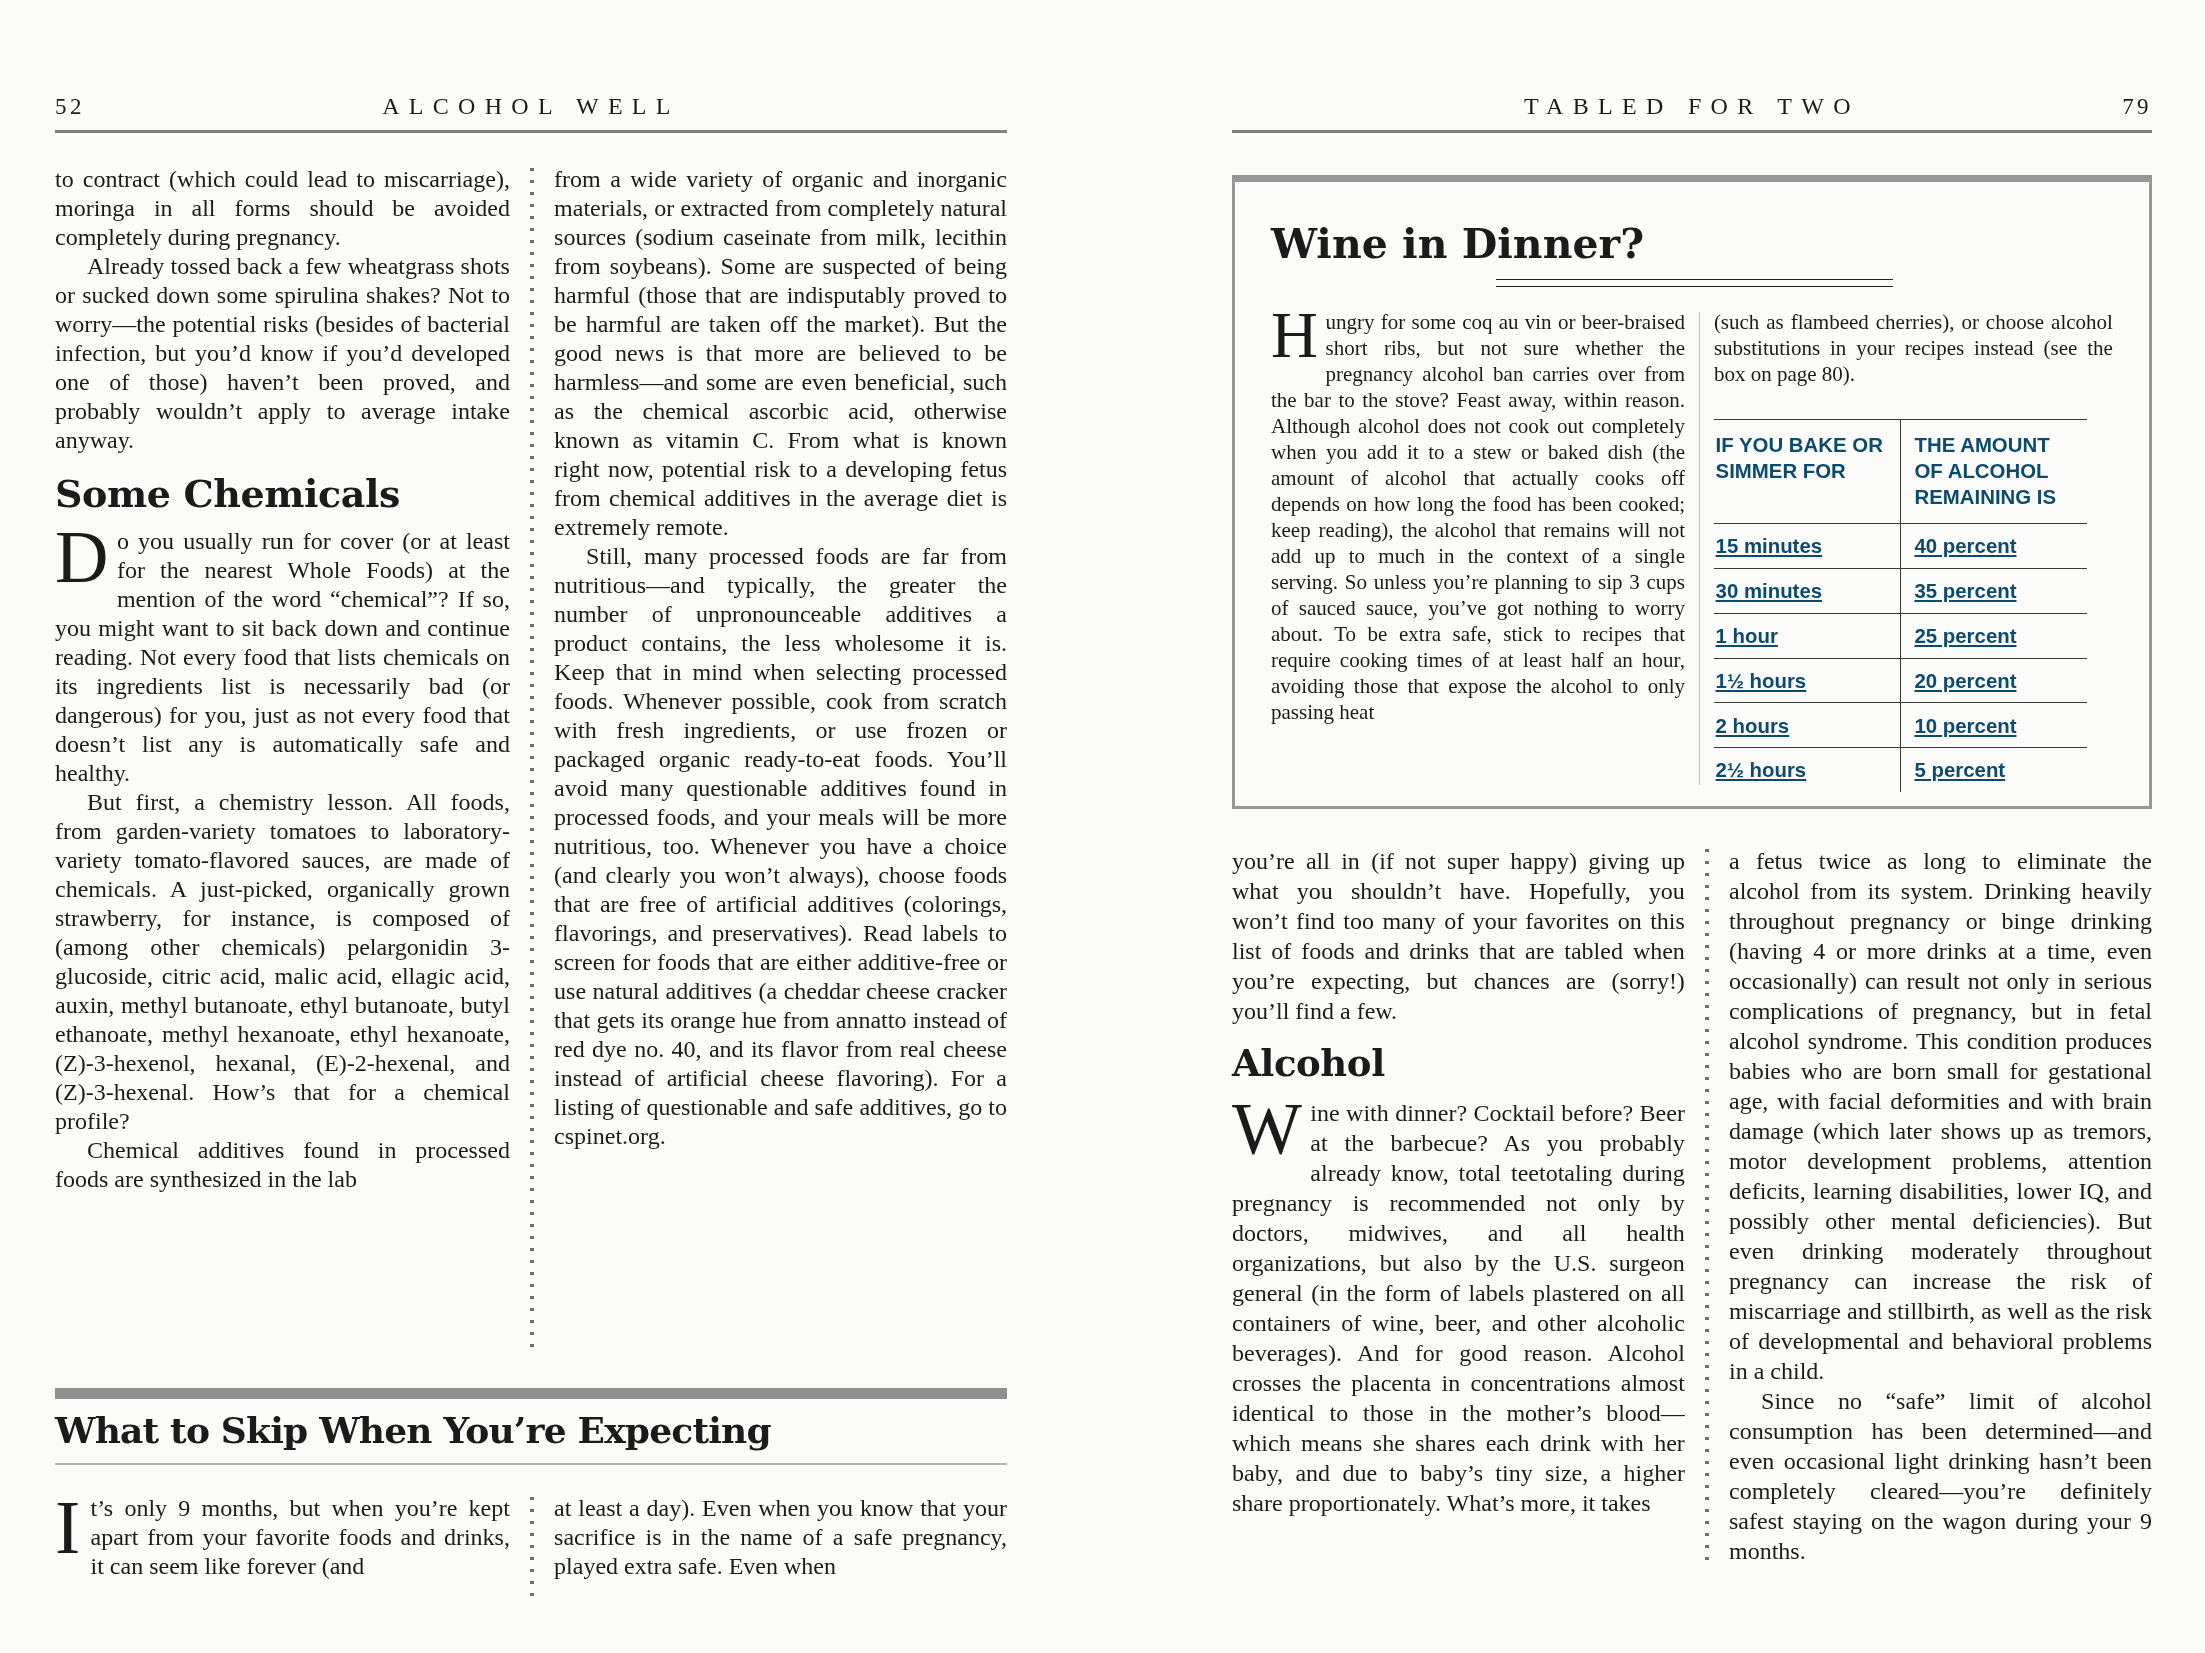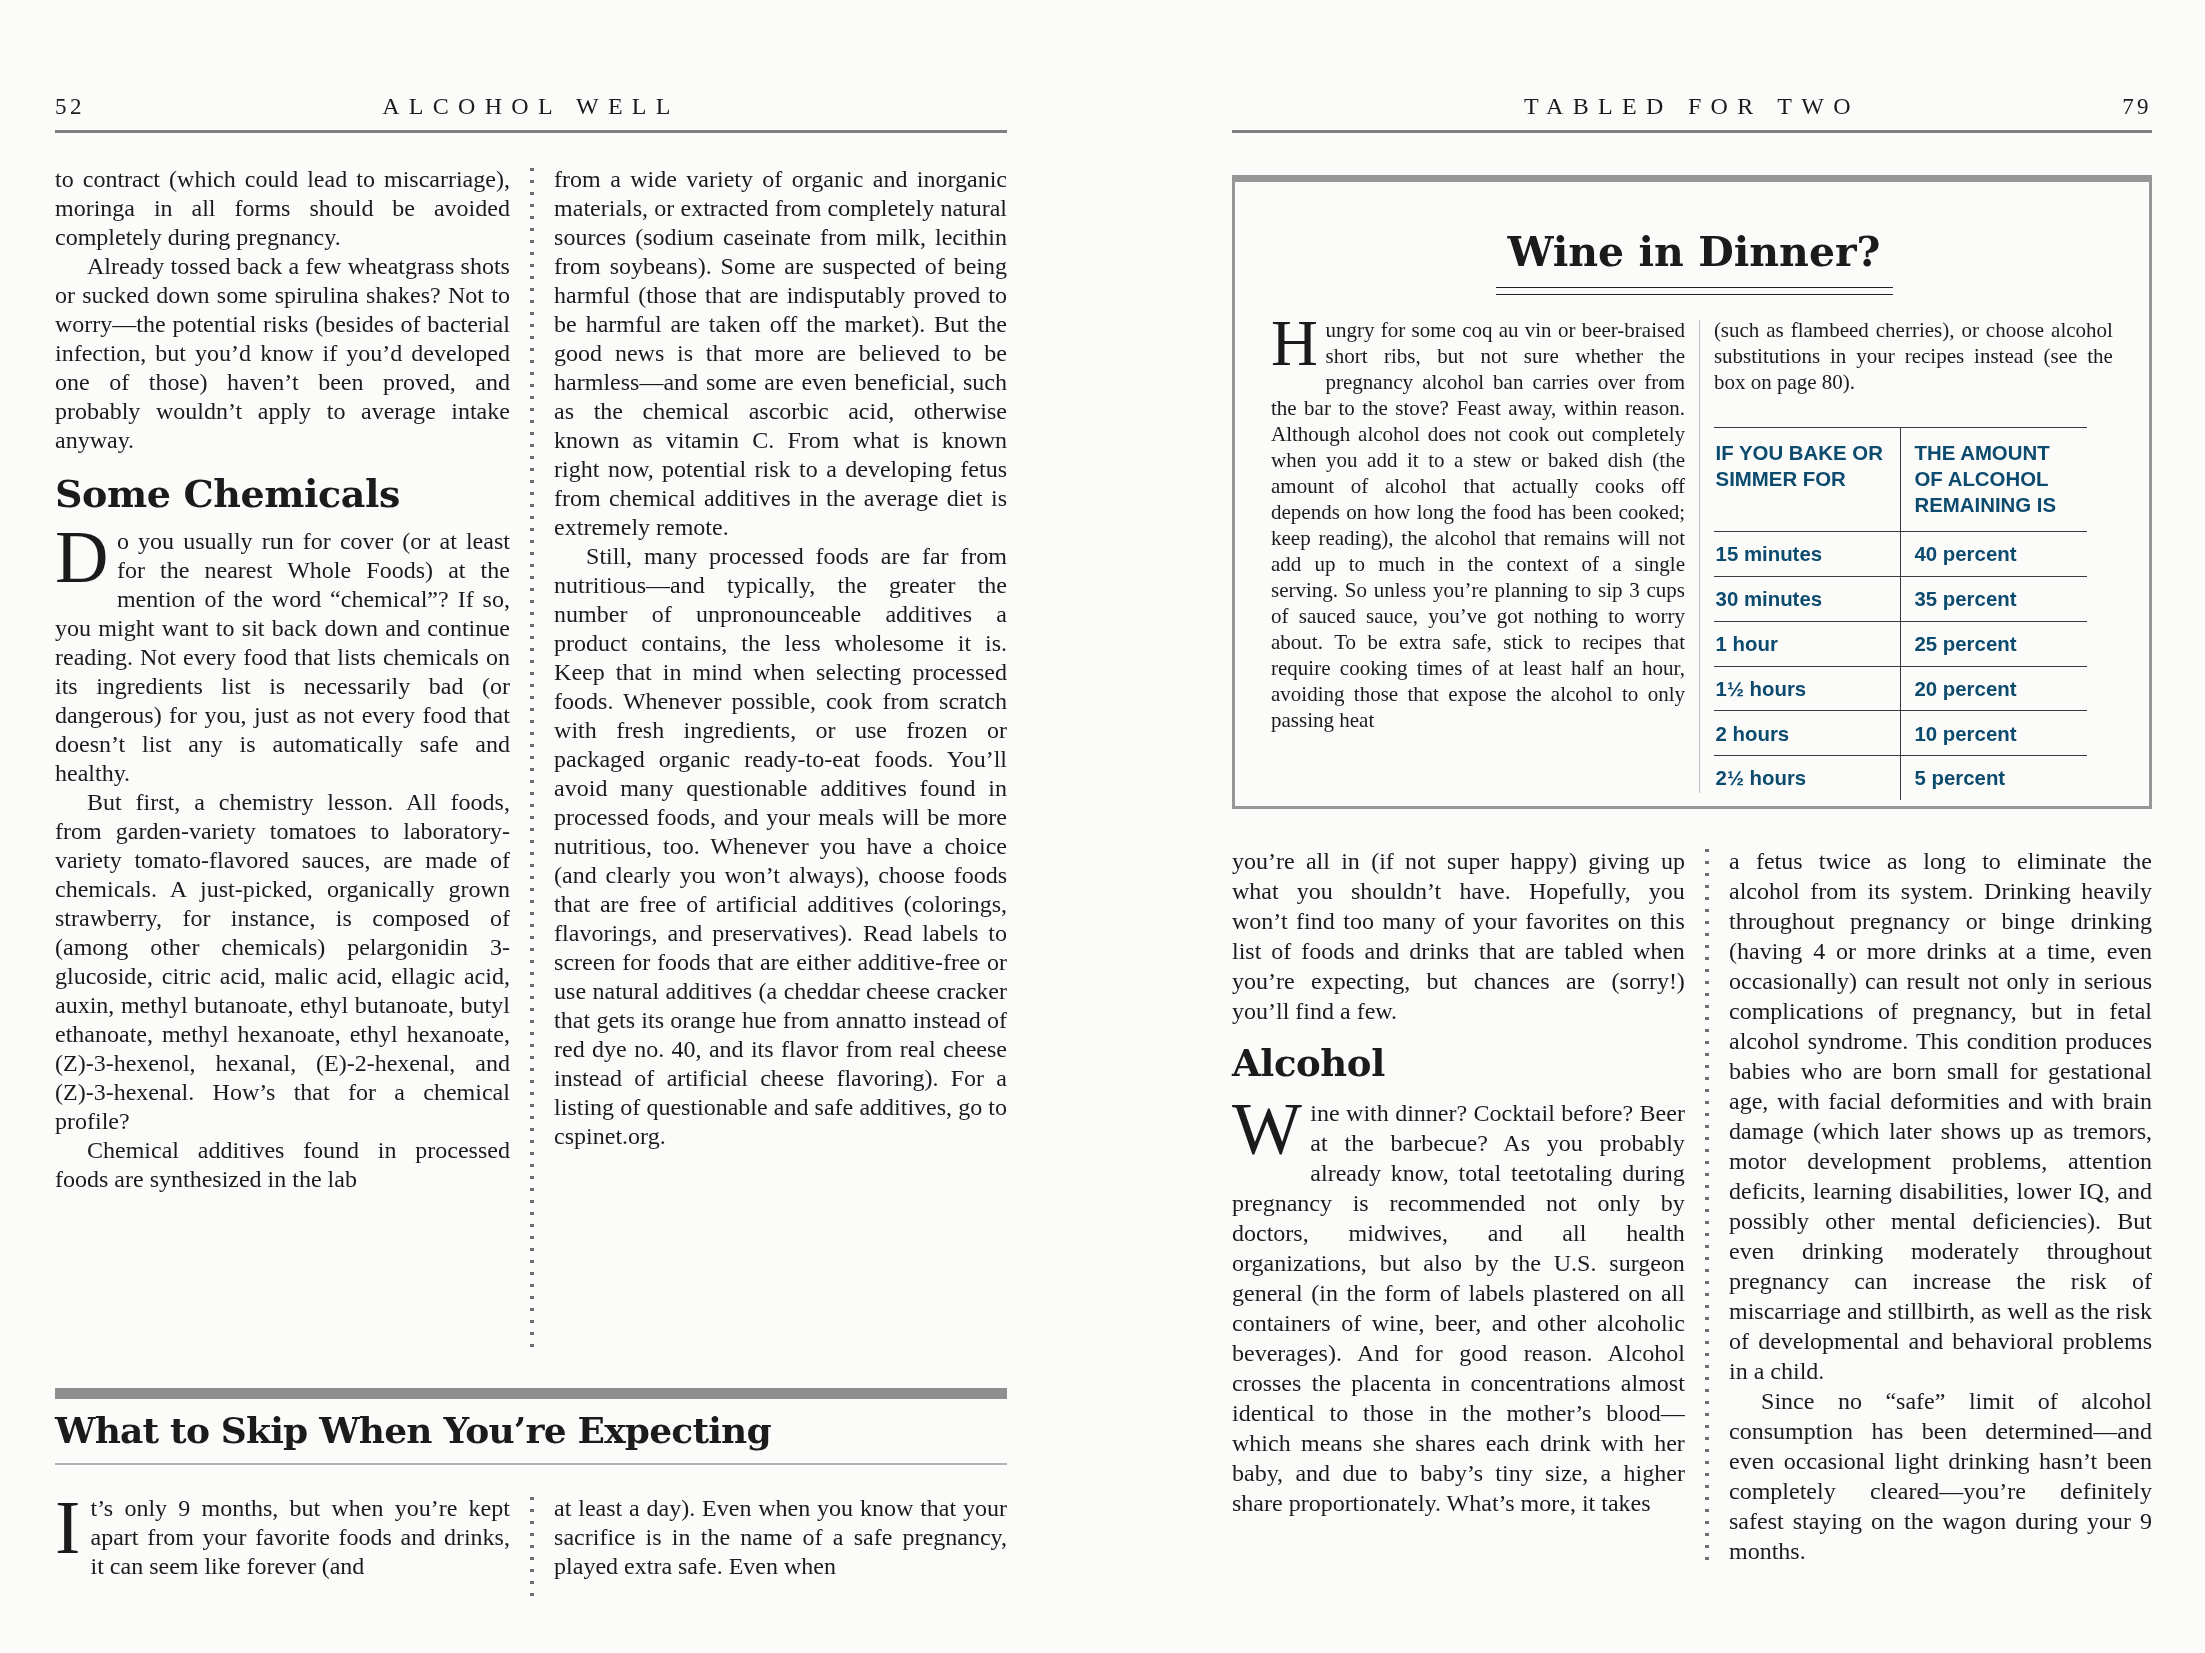--- a/index.html
+++ b/index.html
@@ -39,41 +39,41 @@
   .skip-bar{height:11px;background:#8f8f8f;margin-top:36px;}
   .skip-title{font-family:"DejaVu Serif", serif;font-weight:700;font-size:36px;
      margin:10px 0 12px 0;letter-spacing:-0.8px;}
   .thin-rule{border-top:2.5px solid #b3b3b3;height:0;}
   .skip-cols{margin-top:29px;height:110px;overflow:hidden;}
   .skip-cols .dc{font-size:76px;line-height:63px;padding-right:10.2px;}
 
   
   .wine-box{margin-top:42px;box-sizing:border-box;height:634px;overflow:hidden;
     border:3.4px solid #979797;border-top-width:7.6px;padding:25.4px 32px 25.4px 36px;}
-  .box-title{text-align:center;font-family:"DejaVu Serif", serif;font-weight:700;
-    font-size:41px;margin:21px 0 0 0;}
+  .box-title{font-family:"DejaVu Serif", serif;font-weight:700;
+    font-size:41px;margin:13px 0 0 0;}
   .box-title-rule{width:397px;height:6px;margin:10.2px auto 22px auto;
     border-top:1.7px solid #222;border-bottom:1.7px solid #222;}
   .box-cols{height:488px;overflow:hidden;}
   .box-col{text-align:justify;font-size:21px;line-height:26px;}
   .box-col.c1{width:414px;}
   .box-col.c2{width:399px;}
   .solid-div{width:1.7px;background:#c0c0c0;margin:3.4px 13.6px 12px 13.6px;}
   .box-cols .dc{font-size:65px;line-height:51px;padding:1.7px 7.6px 0 0;}
 
   
   table.alc{border-collapse:collapse;width:373px;margin-top:32px;
     font-family:"Liberation Sans", sans-serif;font-weight:700;font-size:20.4px;
     color:#0c4a6e;border-top:1.7px solid #3a3a3a;}
   table.alc td{vertical-align:top;padding:9.3px 6.8px 8.5px 1.7px;text-align:left;}
   table.alc td:first-child{border-right:1.7px solid #3a3a3a;width:50%;}
   table.alc td:last-child{padding-left:13.6px;}
   table.alc tr.hdr td{line-height:26px;padding-top:12px;padding-bottom:13.6px;}
   table.alc tr.row td{height:25.4px;}
-  table.alc tr.row{border-top:1.7px solid #3a3a3a;}
+  table.alc tr.row{border-top:1.7px solid #3a3a3a;text-decoration:underline;}
 
   
   .below-cols{margin-top:37px;}
   .below-cols .col.w1{width:454px;}
   .below-cols .col.w2{width:424px;}
   .below-cols .col{line-height:30px;}
   .below-cols h2{margin:22px 0 20.4px 0;font-size:37px;}
 </style>
 </head>
 <body>

